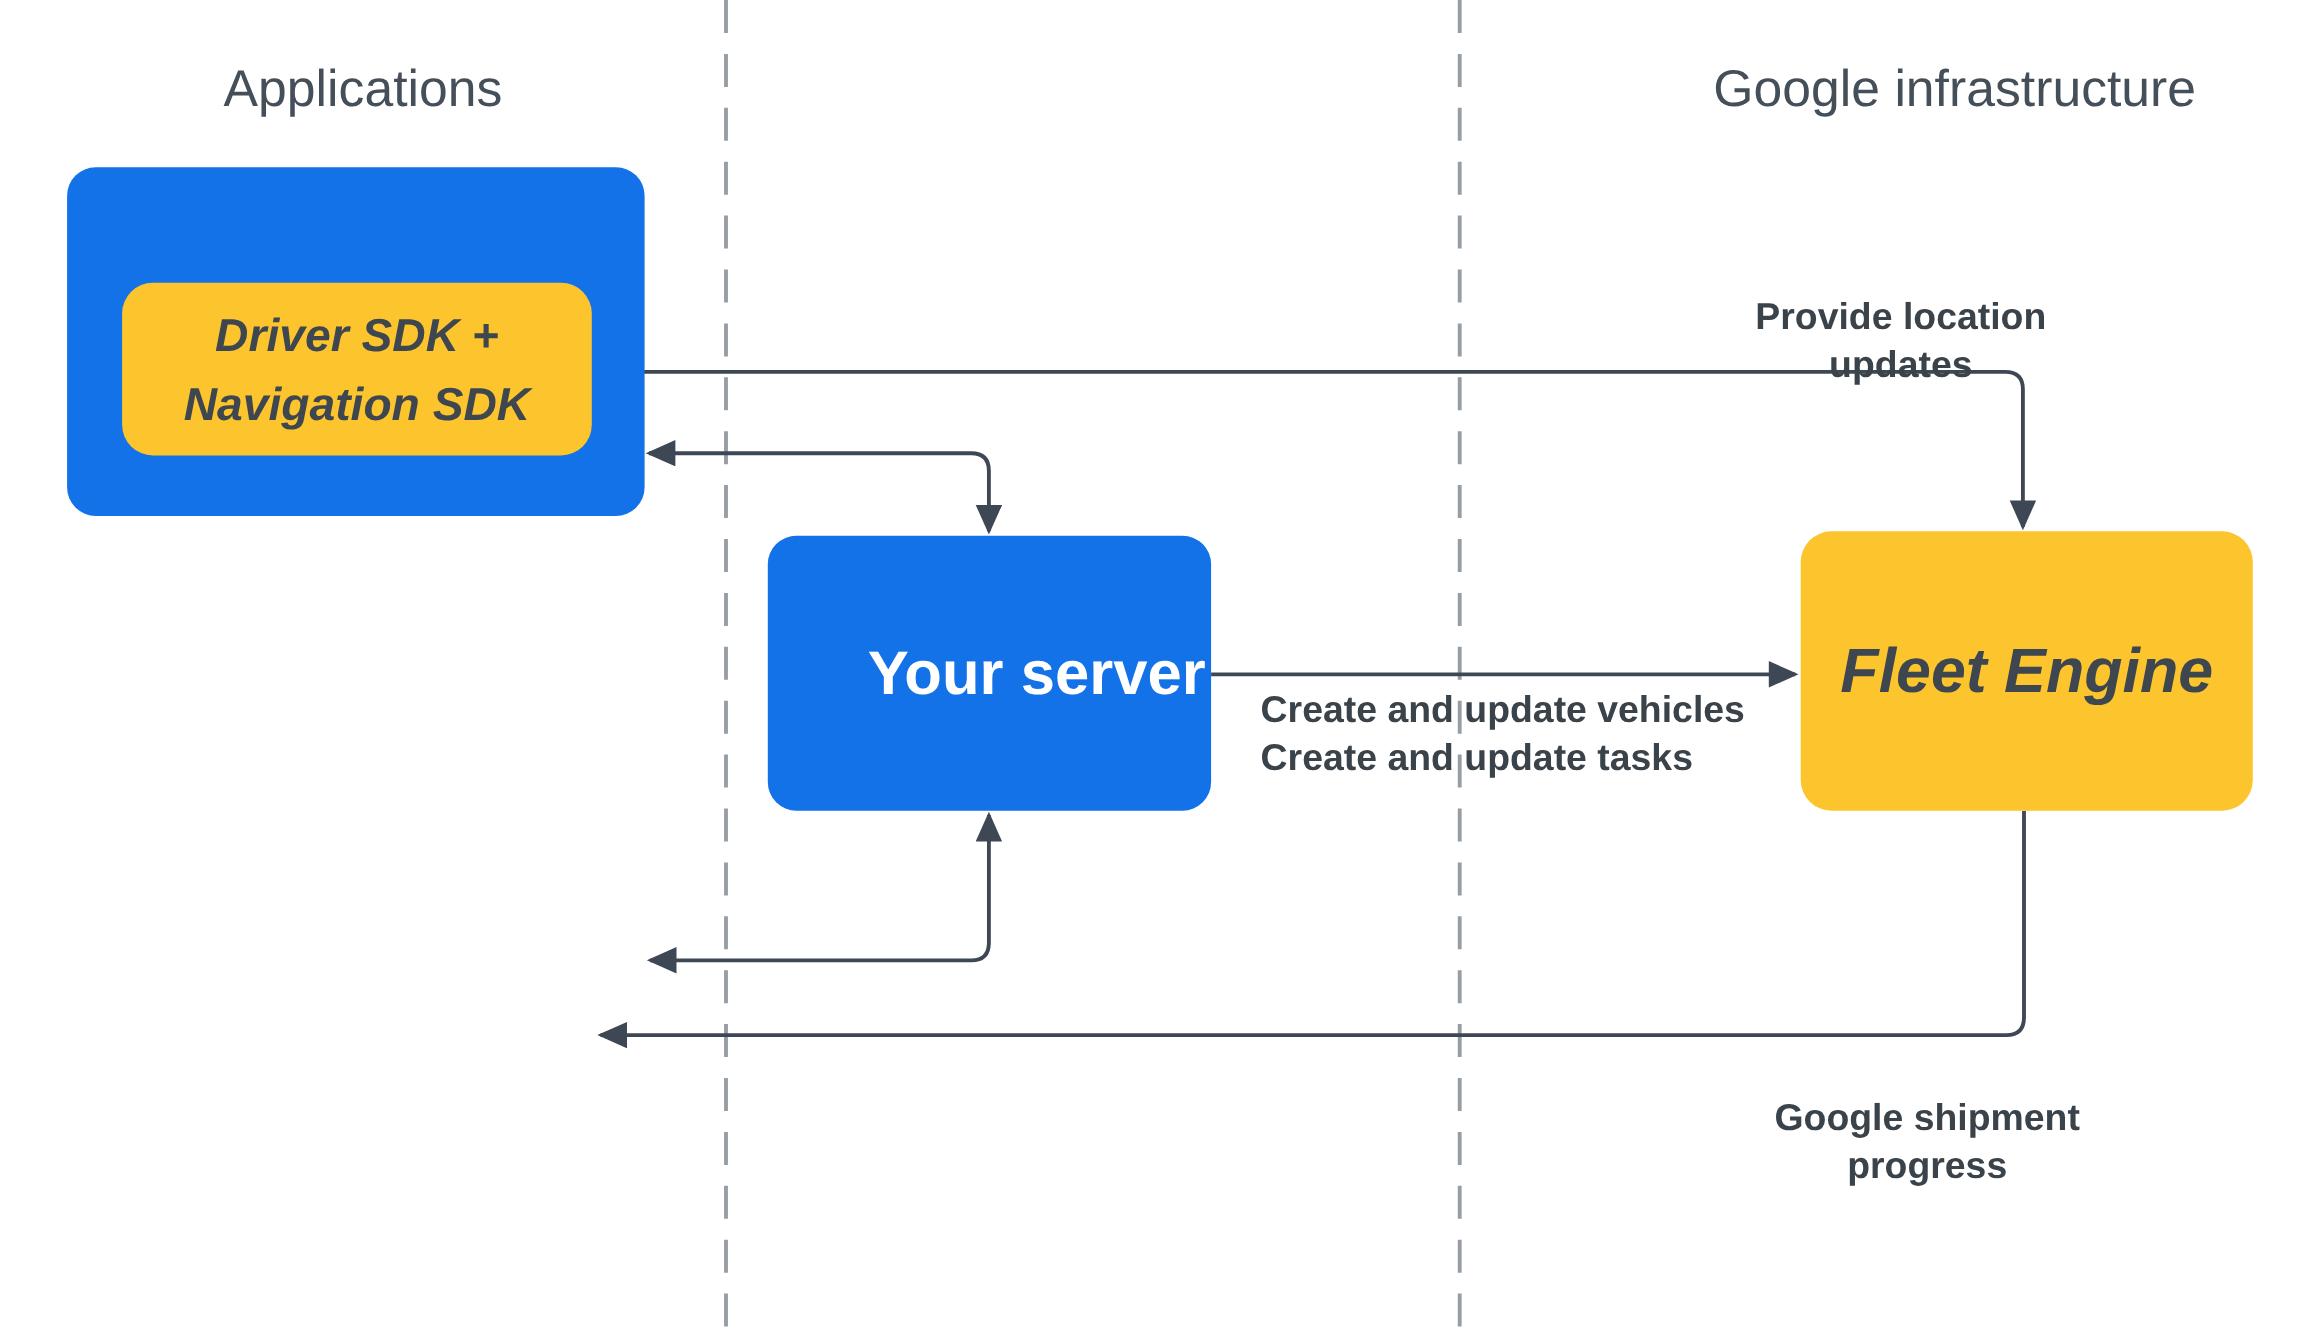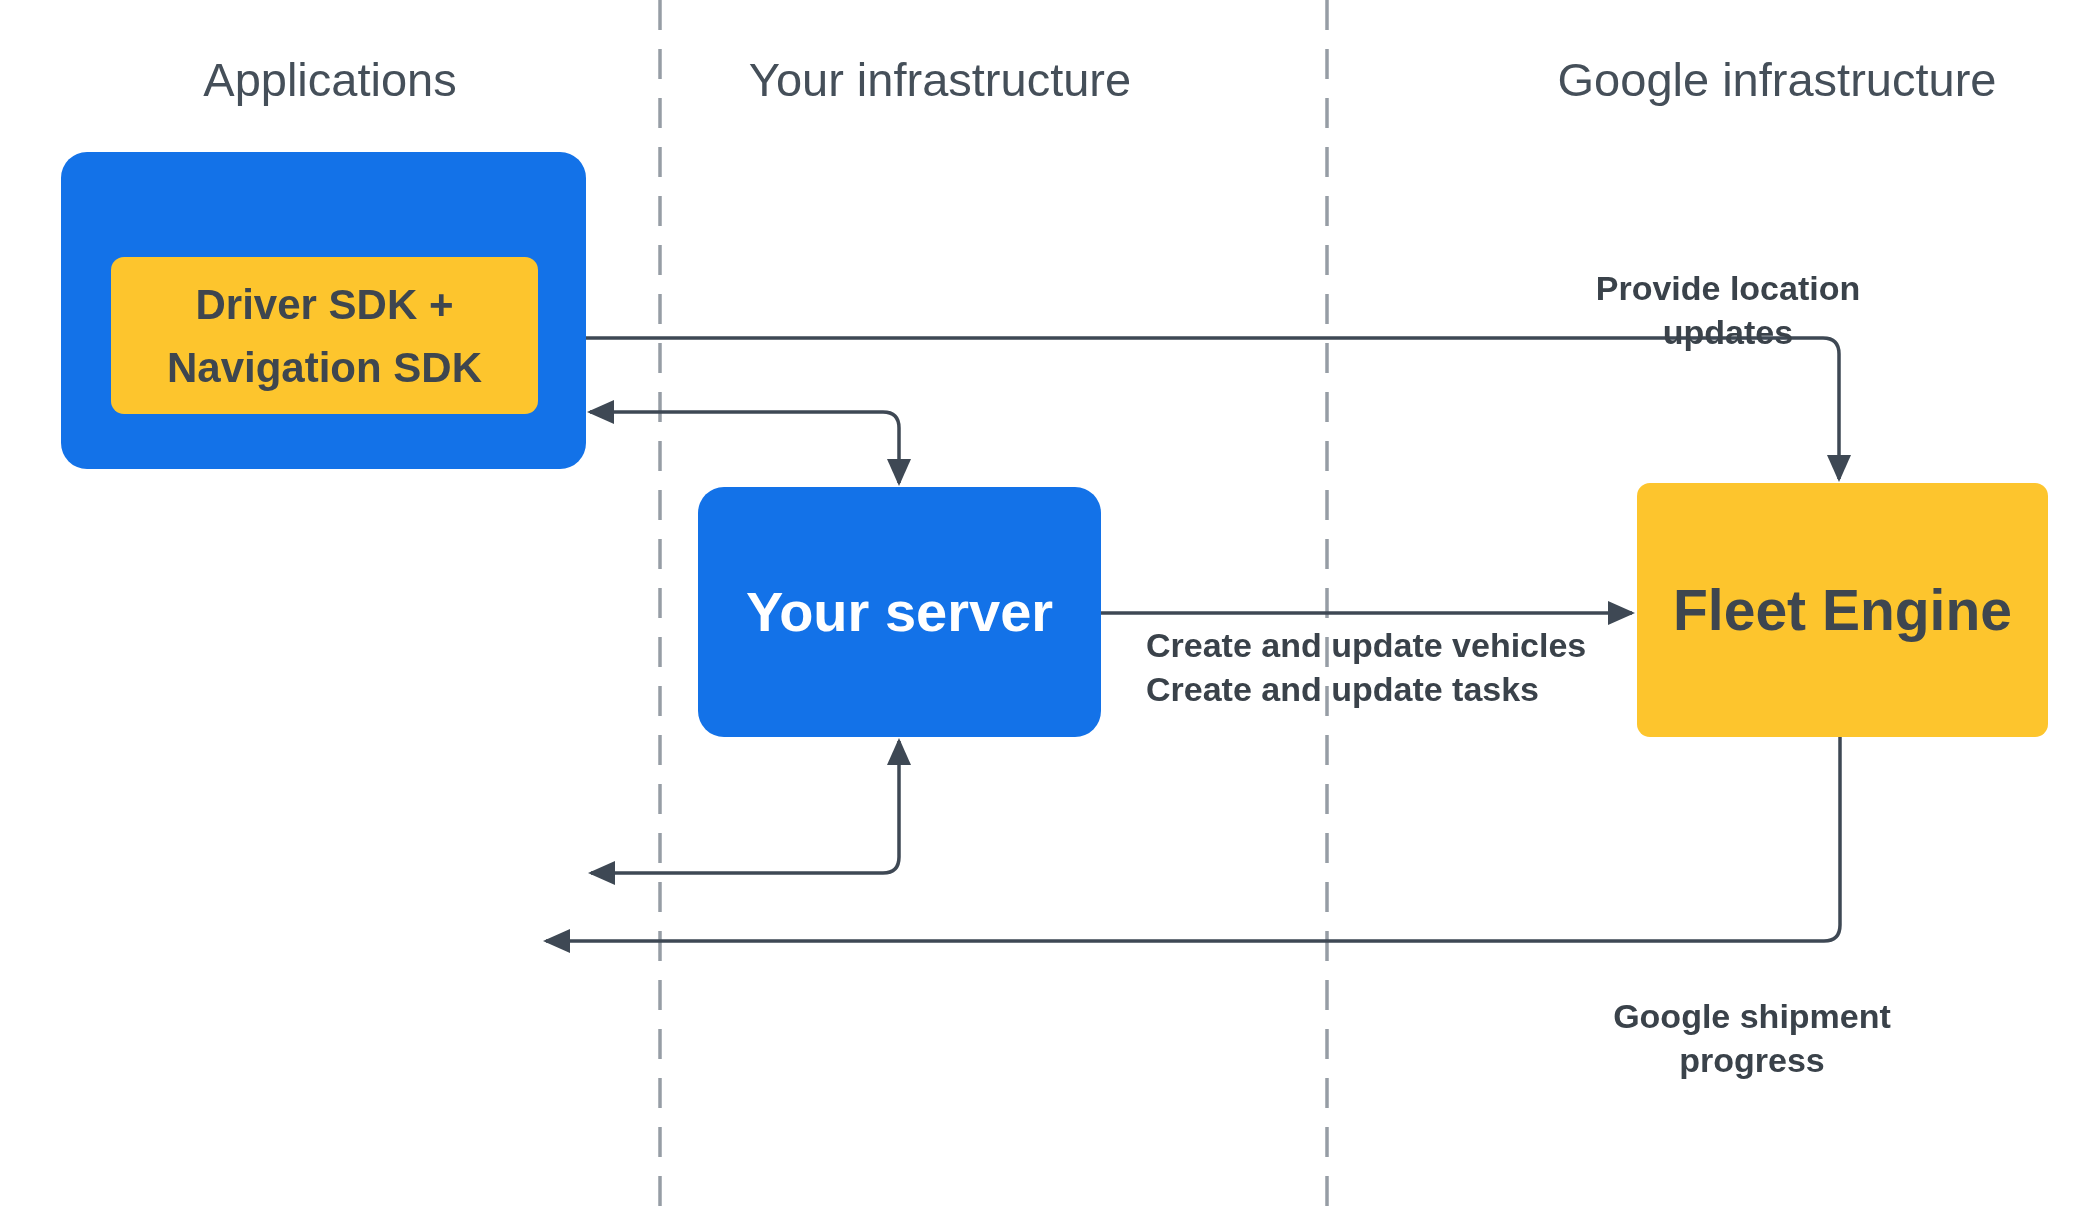--- a/index.html
+++ b/index.html
@@ -11,32 +11,32 @@
   .col-header{
     position:absolute;top:50px;height:60px;line-height:60px;
     font-size:47px;font-weight:400;color:#454F59;text-align:center;white-space:nowrap;
   }
   #hdr-applications{left:0;width:660px;}
   #hdr-your-infra{left:680px;width:520px;}
   #hdr-google-infra{left:1327px;width:900px;}
 
   .node{position:absolute;box-sizing:border-box;}
   .blue-box{background:#1372E8;border-radius:26px;}
-  .yellow-box{background:#FDC52D;border-radius:13px;}
+  .yellow-box{background:#FDC52D;border-radius:28px;font-style:italic;}
 
   #driver-app{left:61px;top:152px;width:525px;height:317px;}
   #driver-app .app-title{position:absolute;top:178px;left:0;width:100%;}
   #driver-sdk{position:absolute;left:50px;top:105px;width:427px;height:157px;}
 
   #consumer-app{left:58px;top:710px;width:529px;height:388px;}
   #consumer-sdk{position:absolute;left:47px;top:113px;width:433px;height:230px;}
 
   .app-title{
     font-size:57px;font-weight:700;color:#ffffff;text-align:center;
-    line-height:64px;white-space:nowrap;
+    line-height:64px;white-space:nowrap;margin-left:43px;
   }
   .sdk-label{
     position:absolute;left:0;top:50%;transform:translateY(-50%);width:100%;
     font-size:42px;font-weight:700;color:#3E464F;text-align:center;
     line-height:63px;white-space:pre-line;
   }
 
   #your-server{left:698px;top:487px;width:403px;height:250px;}
   #fleet-engine{left:1637px;top:483px;width:411px;height:254px;}
   .center-title{
@@ -79,21 +79,20 @@
     <path class="wire" marker-start="url(#arr)" marker-end="url(#arr)" d="M 590 412 H 883 Q 899 412 899 428 V 483"></path>
 
     <path class="wire" marker-end="url(#arr)" d="M 1101 613 H 1632"></path>
 
     <path class="wire" marker-start="url(#arr)" marker-end="url(#arr)" d="M 591 873 H 883 Q 899 873 899 857 V 741"></path>
 
     <path class="wire" marker-end="url(#arr)" d="M 1840 737 V 925 Q 1840 941 1824 941 H 546"></path>
   </svg>
 
   <div class="col-header" id="hdr-applications">Applications</div>
-  <div class="col-header" id="hdr-your-infra">Your infrastructure</div>
   <div class="col-header" id="hdr-google-infra">Google infrastructure</div>
 
   <div class="node blue-box" id="driver-app">
     <div class="app-title">Driver app</div>
     <div class="yellow-box" id="driver-sdk">
       <div class="sdk-label">Driver SDK +
 Navigation SDK</div>
     </div>
   </div>
 

